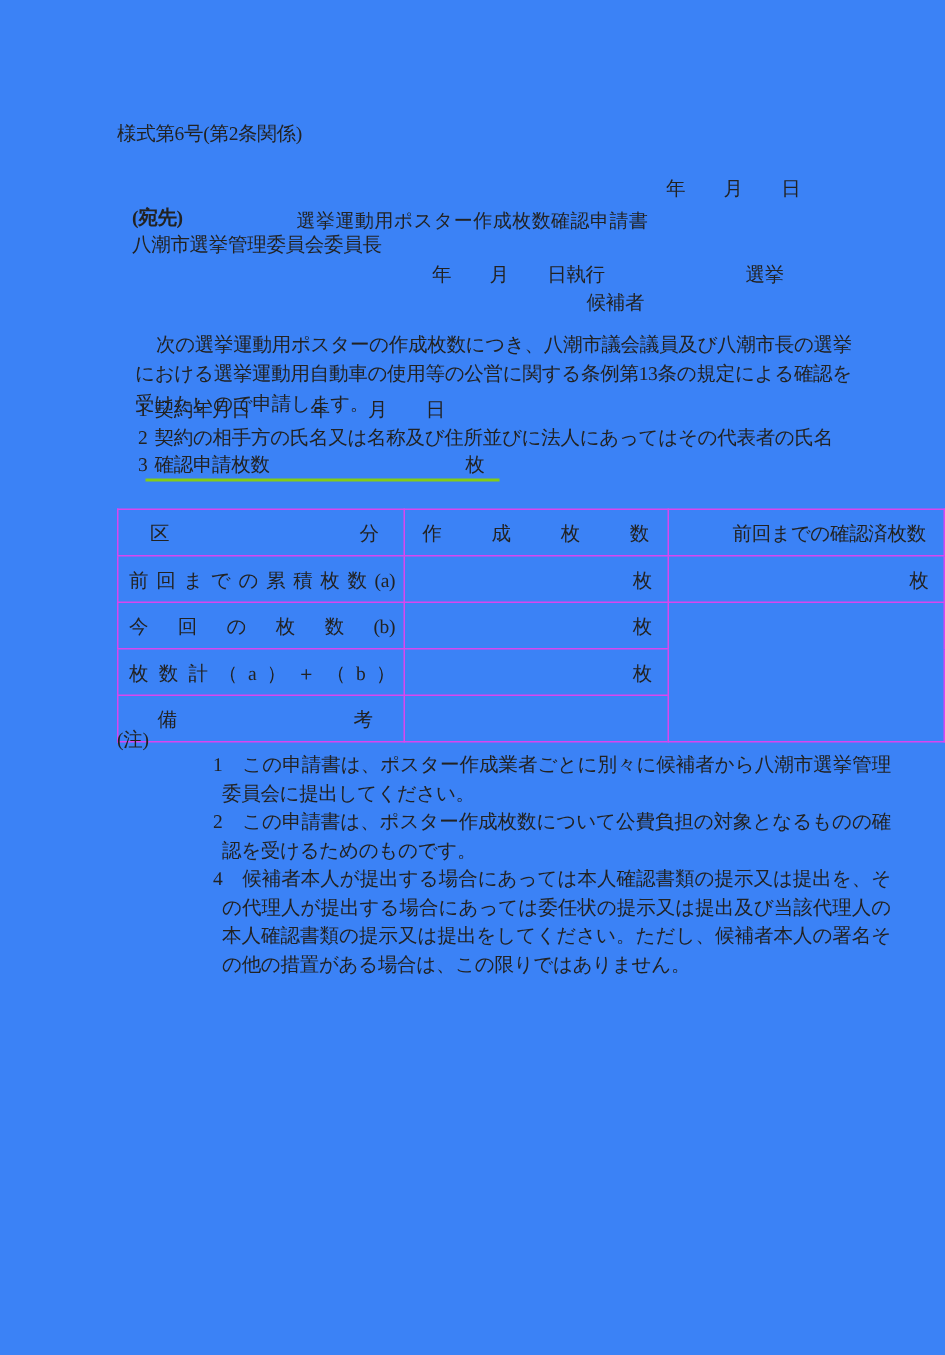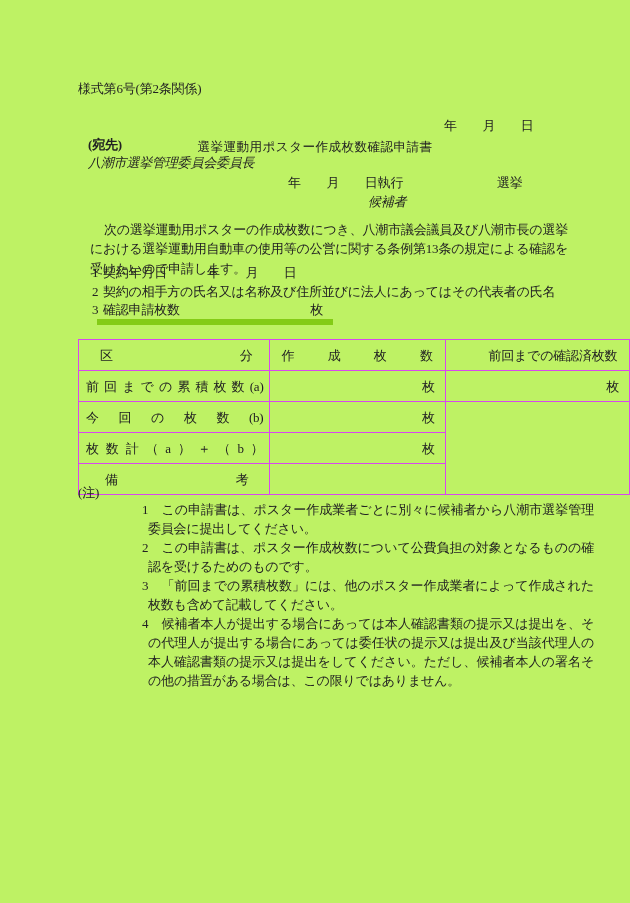--- a/index.html
+++ b/index.html
@@ -1,49 +1,49 @@
 <!DOCTYPE html>
 <html><head>
 <meta charset="utf-8">
 <style>
   html,body{margin:0;padding:0;background:#fbfbfb;}
   .page{
     position:relative;
     width:630px;height:903px;
-    background:#bef264;
+    background:#3b82f6;
     font-family:"Liberation Serif","DejaVu Serif",serif;
     color:#222;
     font-size:13px;
     line-height:19px;
     overflow:hidden;
     letter-spacing:-0.2px;
   }
   .abs{position:absolute;white-space:nowrap;}
   .form-number{left:78px;top:79px;}
   .doc-title{left:0;top:96px;width:630px;text-align:center;font-size:12.6px;letter-spacing:0.4px;margin-top:42px;}
   .date-top{left:444px;top:116px;}
   .addressee-label{left:88px;top:135px;font-weight:bold;}
-  .addressee-name{left:88px;top:153px;font-style:italic;}
+  .addressee-name{left:88px;top:153px;}
   .exec-date{left:288px;top:173px;}
   .election-suffix{left:497px;top:173px;}
-  .candidate{left:368px;top:192px;font-style:italic;}
+  .candidate{left:391px;top:192px;}
   .statement{
     left:78px;top:208px;width:478px;
     white-space:normal;text-align:justify;
     text-indent:14px;line-height:19.3px;margin:12px;
   }
   .item{left:78px;}
   .item-1{top:263px;}
   .item-2{top:282px;}
   .item-3{top:300px;}
   .item-num{display:inline-block;width:11px;margin-left:14px;}
   .date-gap{margin-left:40px;}
   .uline{
     display:inline-block;width:230px;margin-left:-6px;padding-left:6px;
-    border-bottom:6px solid #84cc16;position:relative;height:19px;
+    border-bottom:2px solid #84cc16;position:relative;height:19px;
   }
   .uline .unit{position:absolute;right:10px;top:0;}
   table.grid{
     position:absolute;left:78px;top:339px;
     border-collapse:collapse;table-layout:fixed;
     font-size:13px;color:#222;letter-spacing:-0.2px;
   }
   table.grid td,table.grid th{
     border:1px solid #d946ef;height:28px;
     font-weight:normal;vertical-align:middle;overflow:hidden;
@@ -126,17 +126,16 @@
       <td class="cell-unit"></td>
     </tr>
   </tbody>
     </table>
 
   <div class="abs notes-label">(注)</div>
 
   <div class="notes">
     <p class="note"><span class="note-num">1</span><span>この申請書は、ポスター作成業者ごとに別々に候補者から八潮市選挙管理委員会に提出してください。</span></p>
     <p class="note"><span class="note-num">2</span><span>この申請書は、ポスター作成枚数について公費負担の対象となるものの確認を受けるためのものです。</span></p>
-    <p class="note"><span class="note-num">3</span><span>「前回までの累積枚数」には、他のポスター作成業者によって作成された枚数も含めて記載してください。</span></p>
     <p class="note"><span class="note-num">4</span><span>候補者本人が提出する場合にあっては本人確認書類の提示又は提出を、その代理人が提出する場合にあっては委任状の提示又は提出及び当該代理人の本人確認書類の提示又は提出をしてください。ただし、候補者本人の署名その他の措置がある場合は、この限りではありません。</span></p>
   </div>
 
 </div>
 
 </body></html>

